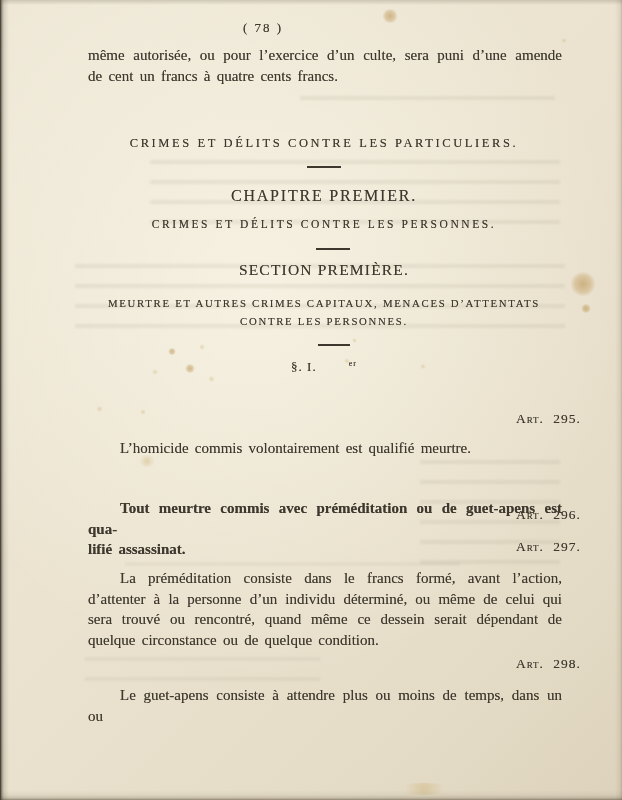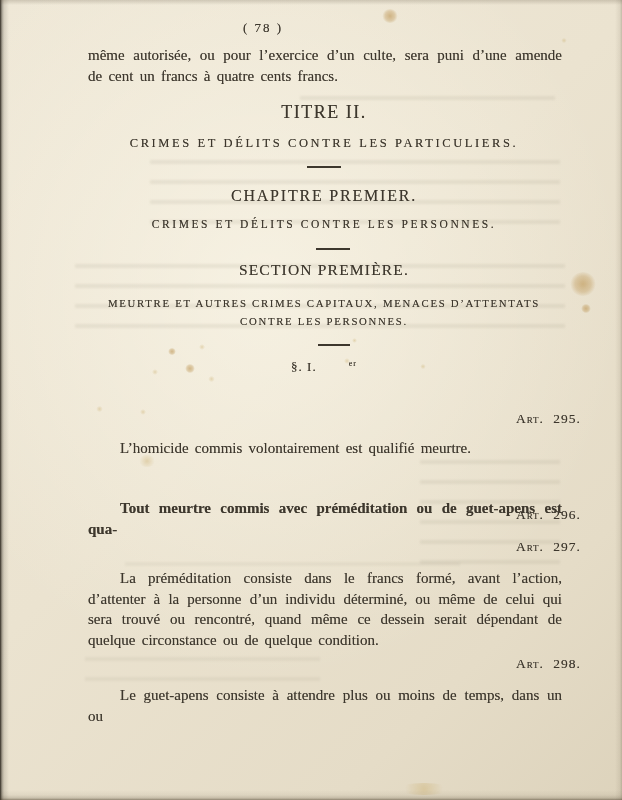--- a/index.html
+++ b/index.html
@@ -96,21 +96,20 @@
   <div class="fox light" style="left:138px;top:455px;width:18px;height:12px;"></div>
   <div class="fox light" style="left:398px;top:783px;width:52px;height:12px;"></div>
 
   <div class="tx pagenum">( 78 )</div>
 
   <div class="body-block bb-carry">
     <div class="line full">même autorisée, ou pour l’exercice d’un culte, sera puni d’une amende</div>
     <div class="line">de cent un francs à quatre cents francs.</div>
   </div>
 
-  <div class="tx center titre-label">TITRE II.</div>
   <div class="tx center titre-sub">CRIMES ET DÉLITS CONTRE LES PARTICULIERS.</div>
   <div class="rule rule1"></div>
 
   <div class="tx center chap-label">CHAPITRE PREMIER.</div>
   <div class="tx center chap-sub">CRIMES ET DÉLITS CONTRE LES PERSONNES.</div>
   <div class="rule rule2"></div>
 
   <div class="tx center sect-label">SECTION PREMIÈRE.</div>
   <div class="tx center sect-sub">
     <div>MEURTRE ET AUTRES CRIMES CAPITAUX, MENACES D’ATTENTATS</div>
@@ -121,20 +120,21 @@
   <div class="tx center par-label"><span>§. I.</span><sup>er</sup></div>
 
   <div class="art-head ah295">Art. 295.</div>
   <div class="body-block bb295">
     <div class="line indent">L’homicide commis volontairement est qualifié meurtre.</div>
   </div>
 
   <div class="art-head ah296">Art. 296.</div>
   <div class="body-block bb296">
     <div class="line full indent">Tout meurtre commis avec préméditation ou de guet-apens est qua-</div>
+    <div class="line">lifié assassinat.</div>
   </div>
 
   <div class="art-head ah297">Art. 297.</div>
   <div class="body-block bb297">
     <div class="line full indent">La préméditation consiste dans le francs formé, avant l’action,</div>
     <div class="line full">d’attenter à la personne d’un individu déterminé, ou même de celui qui</div>
     <div class="line full">sera trouvé ou rencontré, quand même ce dessein serait dépendant de</div>
     <div class="line">quelque circonstance ou de quelque condition.</div>
   </div>
 

